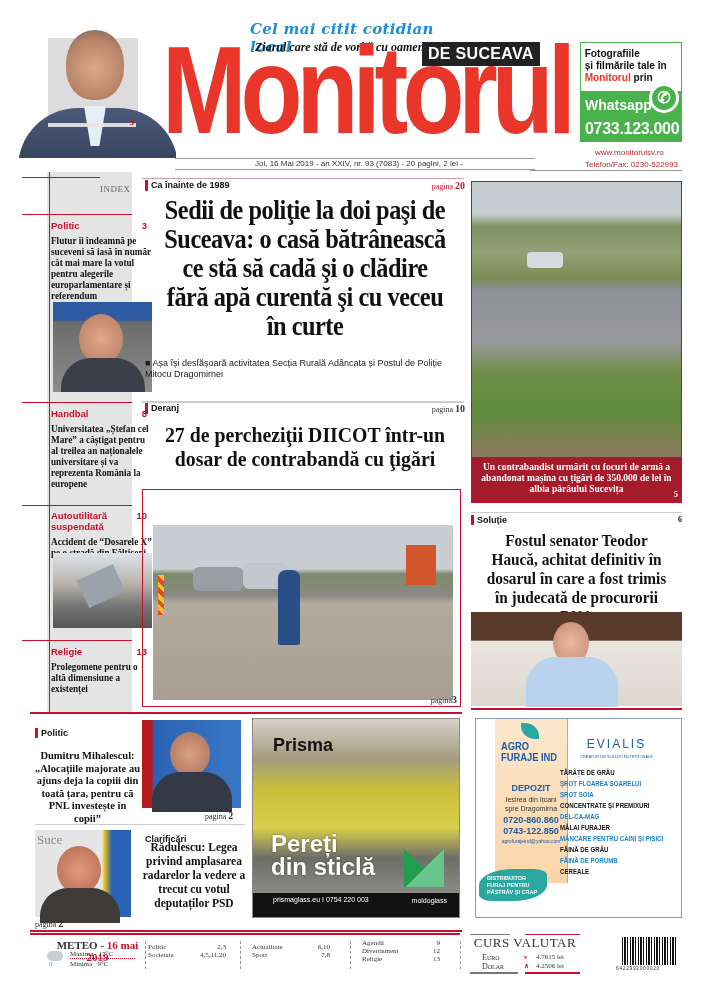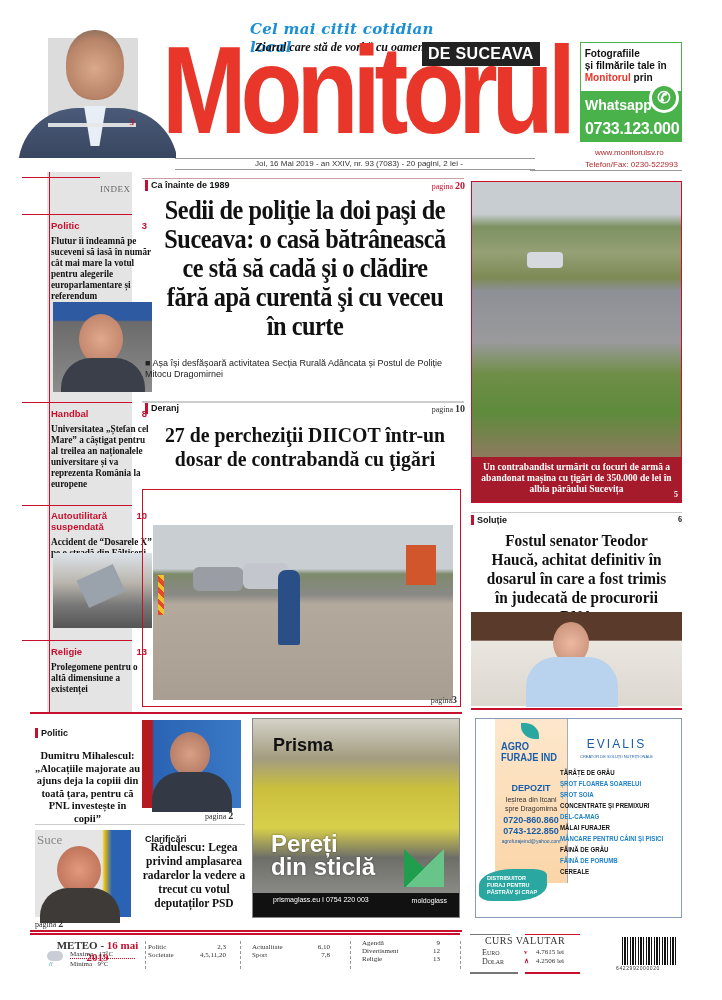--- a/index.html
+++ b/index.html
@@ -361,21 +361,21 @@
     <div class="f-row">
         <span>Religie</span>
         <span>13</span>
       </div>
   </div>
   <div class="f-dash" style="left:430px;"></div>
 
   <div id="curs-box">
     <div style="position:absolute; left:0; top:-1px; width:40px; height:1px; background:#777;"></div>
     <div style="position:absolute; left:55px; top:-1px; width:55px; height:1px; background:#c8102e;"></div>
-    <div class="f-serif" style="text-align:center; font-size:10px; letter-spacing:0.5px;">CURS VALUTAR</div>
+    <div class="f-serif" style="text-align:center; font-size:13px; letter-spacing:0.5px;">CURS VALUTAR</div>
     <div class="f-serif" style="display:flex; margin-top:2px; padding-left:12px;">
       <span style="width:42px; font-variant:small-caps; font-size:8px;">Euro</span>
       <span class="red" style="width:12px; font-weight:bold;">v</span>
       <span>4.7615 lei</span>
     </div>
     <div class="f-serif" style="display:flex; padding-left:12px;">
       <span style="width:42px; font-variant:small-caps; font-size:8px;">Dolar</span>
       <span class="red" style="width:12px; font-weight:bold;">∧</span>
       <span>4.2506 lei</span>
     </div>

